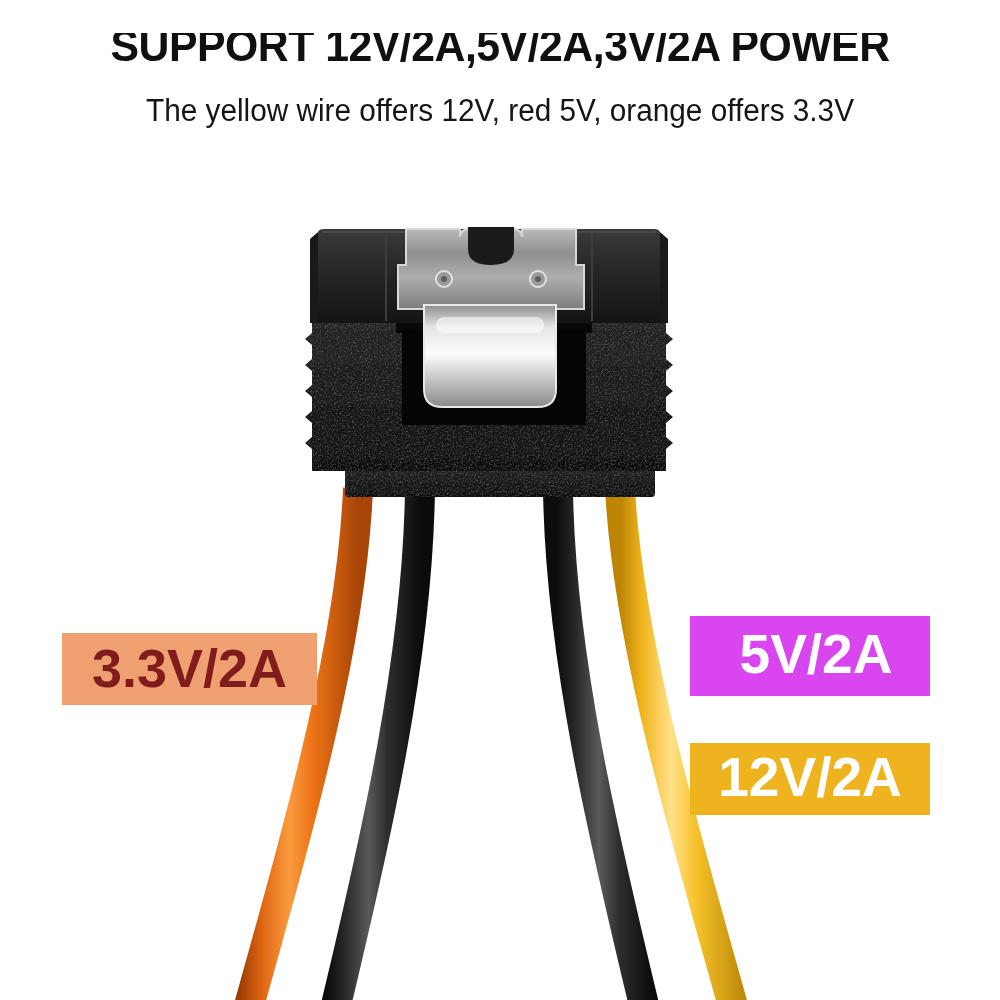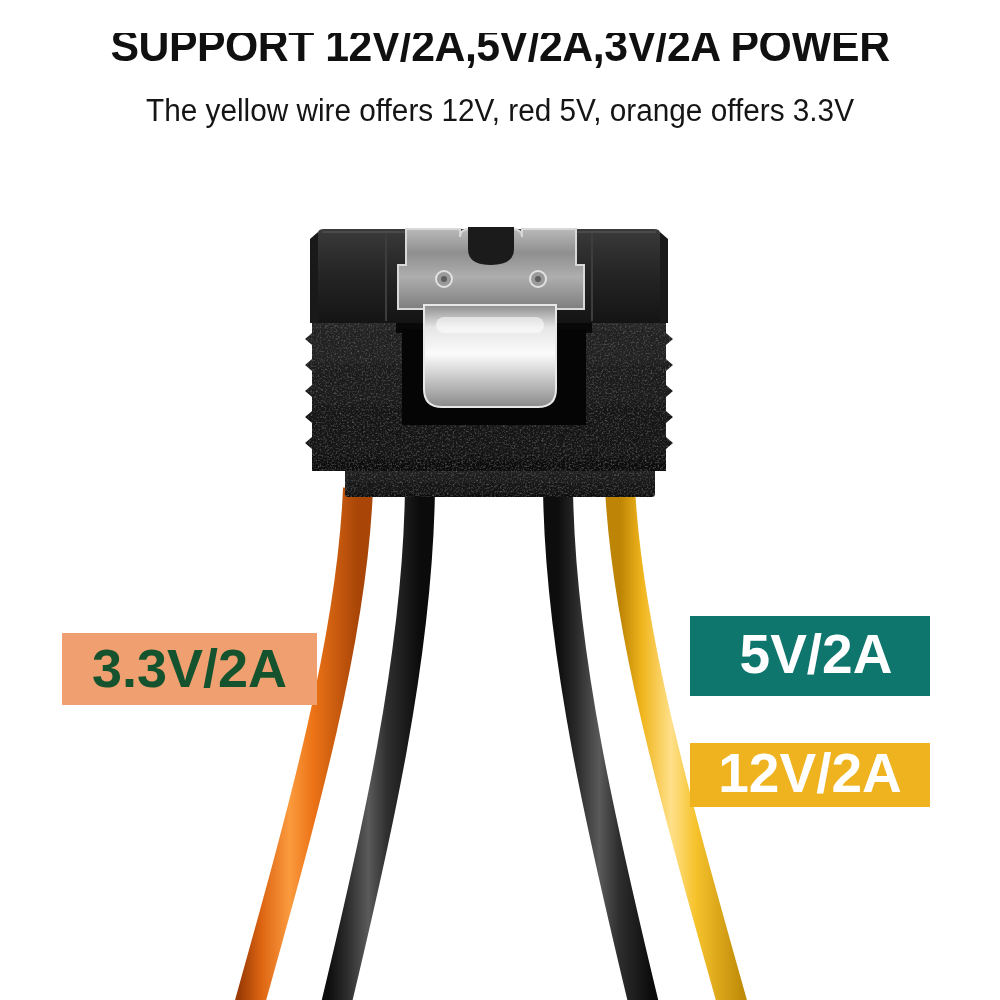--- a/index.html
+++ b/index.html
@@ -75,21 +75,21 @@
     top: 583px;
     width: 240px;
     height: 80px;
     font-size: 55px;
     padding-bottom: 3px;
   }
   #badge-12v {
     left: 690px;
     top: 710px;
     width: 240px;
-    height: 64px;
+    height: 72px;
     font-size: 55px;
     padding-bottom: 3px;
   }
 
   
   #product {
     position: absolute;
     left: 0;
     top: 0;
     width: 1000px;
@@ -261,25 +261,25 @@
                  L 556 356
                  Q 556 374 538 374
                  L 442 374
                  Q 424 374 424 356 Z" fill="url(#gMetalTab)" stroke="#e8e8e8" stroke-width="2"></path>
 
         <rect x="436" y="284" width="108" height="16" rx="8" fill="#ffffff" opacity="0.55"></rect>
       </g>
     </g>
   </svg>
 
-  <div class="badge" id="badge-33v" style="background: rgb(240, 160, 112); color: #14532d;">
+  <div class="badge" id="badge-33v" style="background: rgb(240, 160, 112); color: #7f1d1d;">
     <span>3.3V/2A</span>
   </div>
 
-  <div class="badge" id="badge-5v" style="background: #0f766e; color: rgb(255, 255, 255); padding-left: 12px;">
+  <div class="badge" id="badge-5v" style="background: #d946ef; color: rgb(255, 255, 255); padding-left: 12px;">
     <span>5V/2A</span>
   </div>
 
   <div class="badge" id="badge-12v" style="background: rgb(240, 179, 32); color: rgb(255, 255, 255);">
     <span>12V/2A</span>
   </div>
 
 </div>
 
 </body></html>

